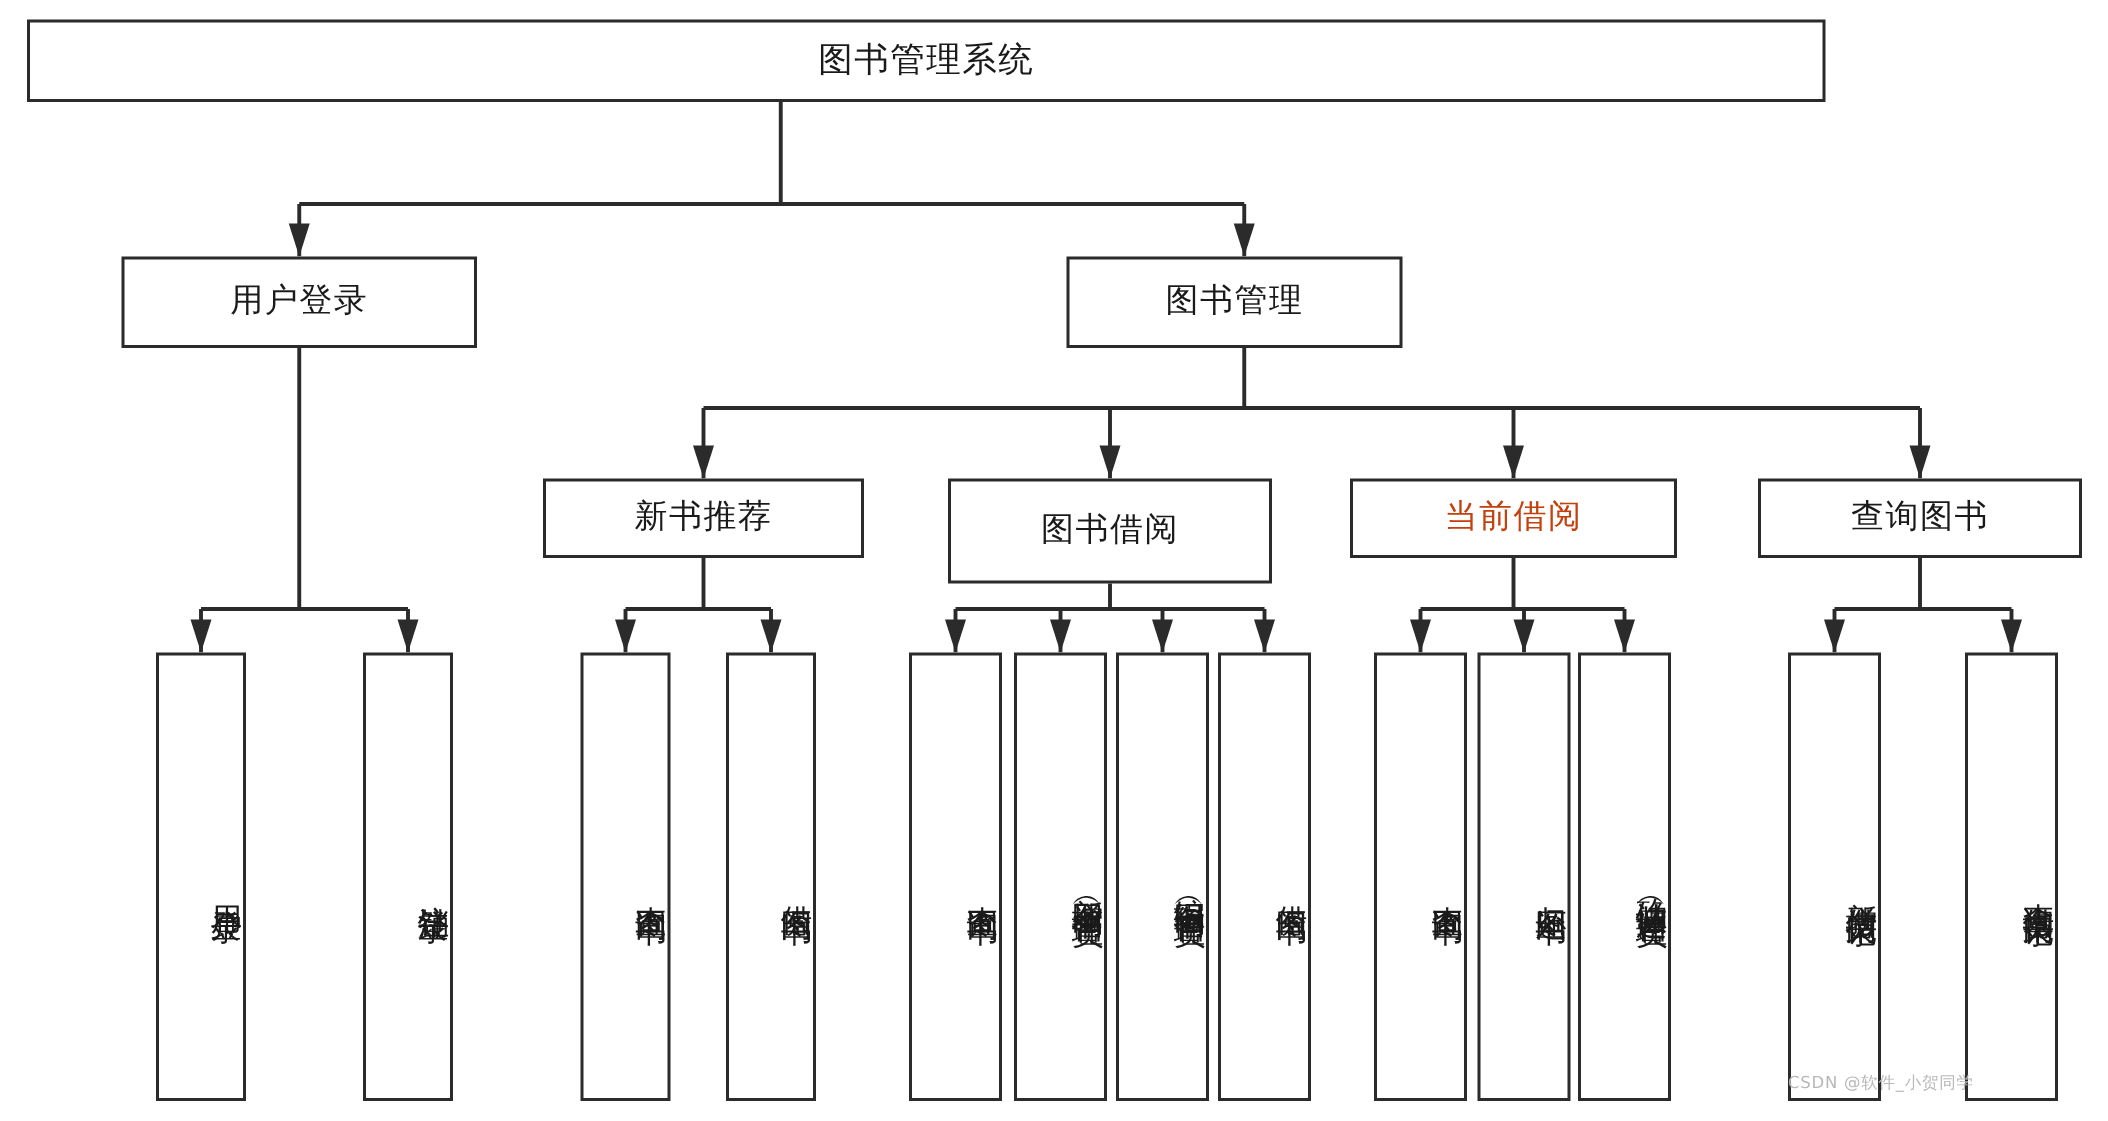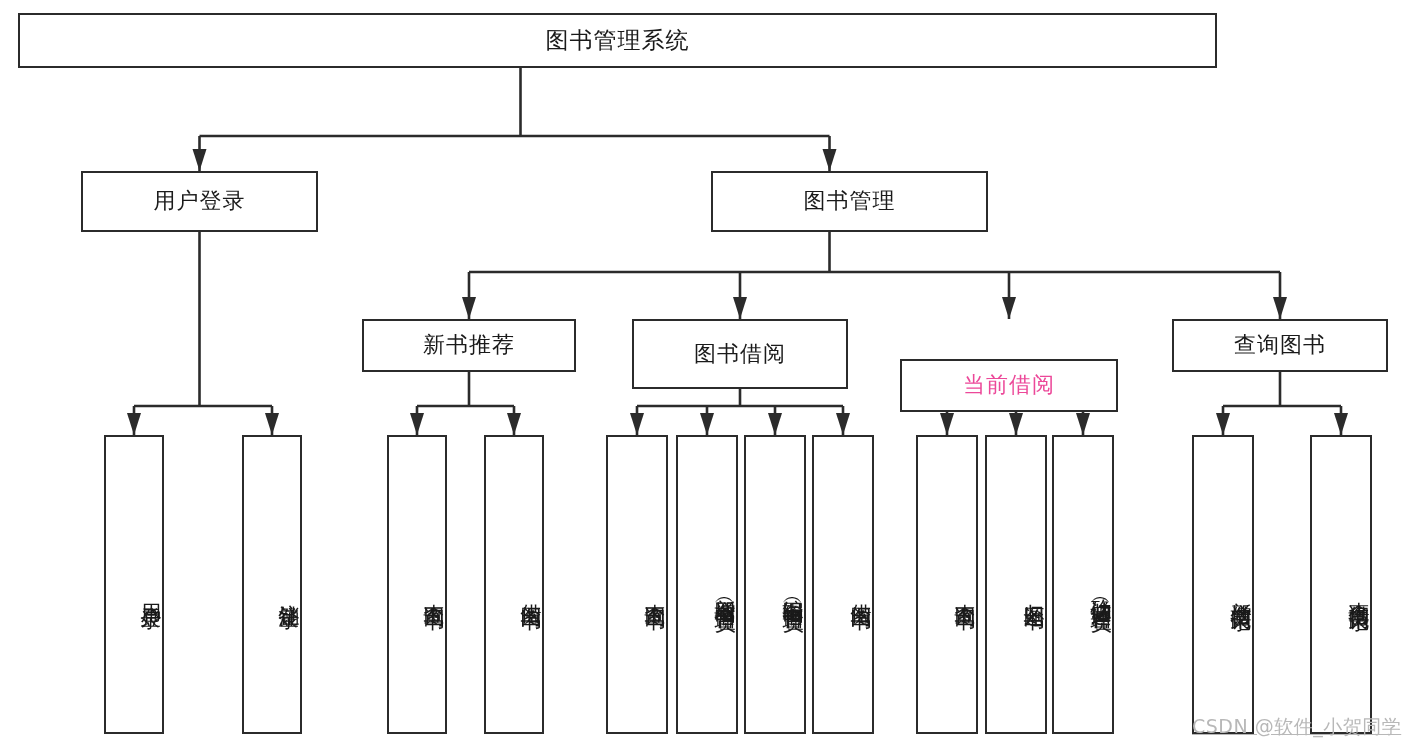--- a/index.html
+++ b/index.html
@@ -55,25 +55,24 @@
     line-height: 1.05;
   }
   .node.vert .vtext {
     writing-mode: vertical-rl;
     text-orientation: upright;
     display: block;
     white-space: nowrap;
   }
   .watermark {
     position: absolute;
-    font-size: 19px;
+    font-size: 11px;
     color: #b8b8b8;
     white-space: nowrap;
     letter-spacing: 0.5px;
-    text-decoration: underline;
   }
 </style>
 </head>
 <body>
 
 <div id="canvas">
   <svg id="wires" viewBox="0 0 1405 747" xmlns="http://www.w3.org/2000/svg">
       <line x1="520.5" y1="68" x2="520.5" y2="136" stroke="#2b2b2b" stroke-width="2.6"></line>
       <line x1="199.5" y1="136" x2="829.5" y2="136" stroke="#2b2b2b" stroke-width="2.6"></line>
       <line x1="199.5" y1="136" x2="199.5" y2="171" stroke="#2b2b2b" stroke-width="2.6"></line>
@@ -127,30 +126,30 @@
       <line x1="1341" y1="406" x2="1341" y2="435" stroke="#2b2b2b" stroke-width="2.6"></line>
       <polygon points="1334,413 1348,413 1341,435" fill="#2b2b2b"></polygon>
     </svg>
   <div id="nodes">
       <div class="node horiz root" style="left: 18px; top: 13px; width: 1199px; height: 55px; border-color: rgb(43, 43, 43); background: rgb(255, 255, 255); color: rgb(26, 26, 26);">
         <span>图书管理系统</span>
       </div>
       <div class="node horiz" style="left: 81px; top: 171px; width: 237px; height: 61px; border-color: rgb(43, 43, 43); background: rgb(255, 255, 255); color: rgb(26, 26, 26);">
         <span>用户登录</span>
       </div>
-      <div class="node horiz" style="left: 711px; top: 171px; width: 277px; height: 61px; border-color: rgb(43, 43, 43); background: rgb(255, 255, 255); color: rgb(26, 26, 26);">
+      <div class="node horiz" style="left: 711px; top: 171px; width: 224px; height: 61px; border-color: rgb(43, 43, 43); background: rgb(255, 255, 255); color: rgb(26, 26, 26);">
         <span>图书管理</span>
       </div>
       <div class="node horiz" style="left: 362px; top: 319px; width: 214px; height: 53px; border-color: rgb(43, 43, 43); background: rgb(255, 255, 255); color: rgb(26, 26, 26);">
         <span>新书推荐</span>
       </div>
       <div class="node horiz" style="left: 632px; top: 319px; width: 216px; height: 70px; border-color: rgb(43, 43, 43); background: rgb(255, 255, 255); color: rgb(26, 26, 26);">
         <span>图书借阅</span>
       </div>
-      <div class="node horiz" style="left: 900px; top: 319px; width: 218px; height: 53px; border-color: rgb(43, 43, 43); background: rgb(255, 255, 255); color: #ec4899; margin-top: 40px;">
+      <div class="node horiz" style="left: 900px; top: 319px; width: 218px; height: 53px; border-color: rgb(43, 43, 43); background: rgb(255, 255, 255); color: #c2410c;">
         <span>当前借阅</span>
       </div>
       <div class="node horiz" style="left: 1172px; top: 319px; width: 216px; height: 53px; border-color: rgb(43, 43, 43); background: rgb(255, 255, 255); color: rgb(26, 26, 26);">
         <span>查询图书</span>
       </div>
       <div class="node vert" style="left: 104px; top: 435px; width: 60px; height: 299px; border-color: rgb(43, 43, 43); background: rgb(255, 255, 255); color: rgb(26, 26, 26);">
         <span class="vtext">用户登录</span>
       </div>
       <div class="node vert" style="left: 242px; top: 435px; width: 60px; height: 299px; border-color: rgb(43, 43, 43); background: rgb(255, 255, 255); color: rgb(26, 26, 26);">
         <span class="vtext">注销登录</span>

